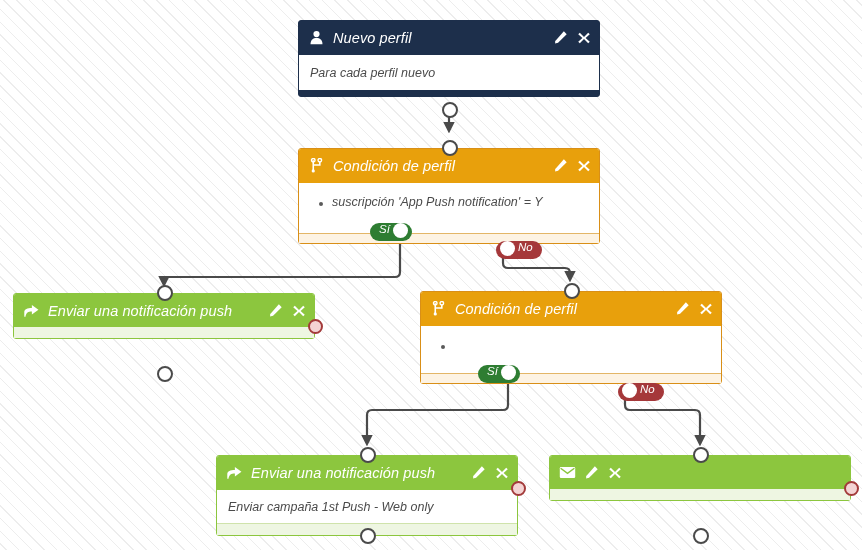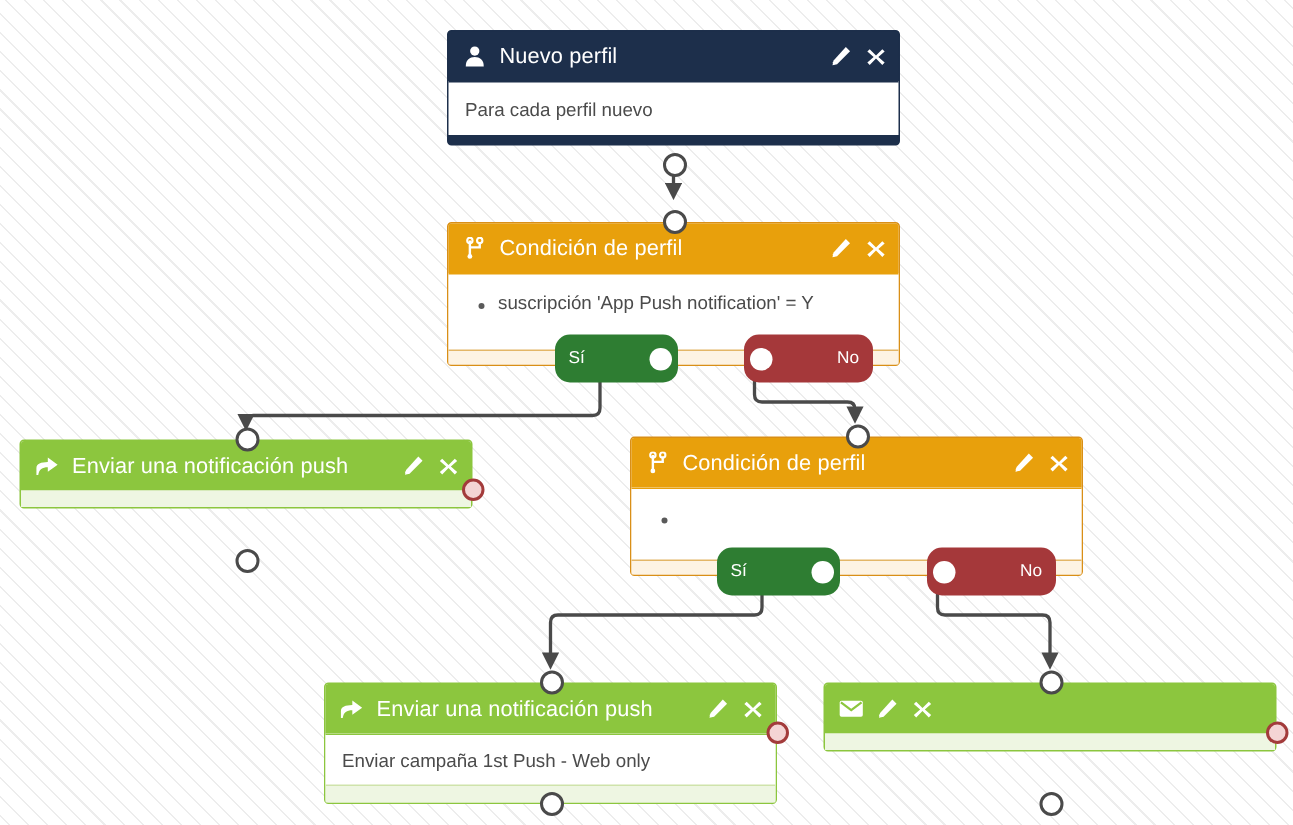--- a/index.html
+++ b/index.html
@@ -12,20 +12,21 @@
     position: relative;
     width: 862px; height: 550px;
     background-color: #fbfbfb;
     background-image: repeating-linear-gradient(
       45deg,
       #ffffff 0px, #ffffff 4px,
       #ededed 4px, #ededed 5px,
       #ffffff 5px, #ffffff 9px
     );
     overflow: hidden;
+    font-style: italic;
   }
   #wires {
     position: absolute; left: 0; top: 0;
     width: 862px; height: 550px;
     pointer-events: none;
   }
 
   
   .node {
     position: absolute;
@@ -128,32 +129,31 @@
   .port-out { border: 2px solid #4a4a4a; }
   .port-err {
     border: 2px solid #a33b3b;
     background: #f4d4d4;
     width: 15px; height: 15px;
   }
 
   
   .pill {
     position: absolute;
-    height: 32px;
-    display: flex; align-items: center;
+    height: 18px;
+    display: flex; align-items: flex-start;
     border-radius: 10px;
     font-size: 11.5px;
     color: #ffffff;
     z-index: 10;
     box-sizing: border-box;
     white-space: nowrap;
-    gap: 40px;
   }
   .pill-yes { background: #2e7d32; padding: 0 4px 0 9px; }
-  .pill-no  { background: #a5383a; padding: 0 9px 0 4px; }
+  .pill-no  { background: #a5383a; padding: 0 9px 0 4px; margin-top: 18px; }
   .pill-knob {
     width: 15px; height: 15px;
     border-radius: 50%;
     background: #ffffff;
     flex: 0 0 auto;
   }
   .pill-yes .pill-label { margin-right: 3px; }
   .pill-no  .pill-label { margin-left: 3px; }
 </style>
 </head>

